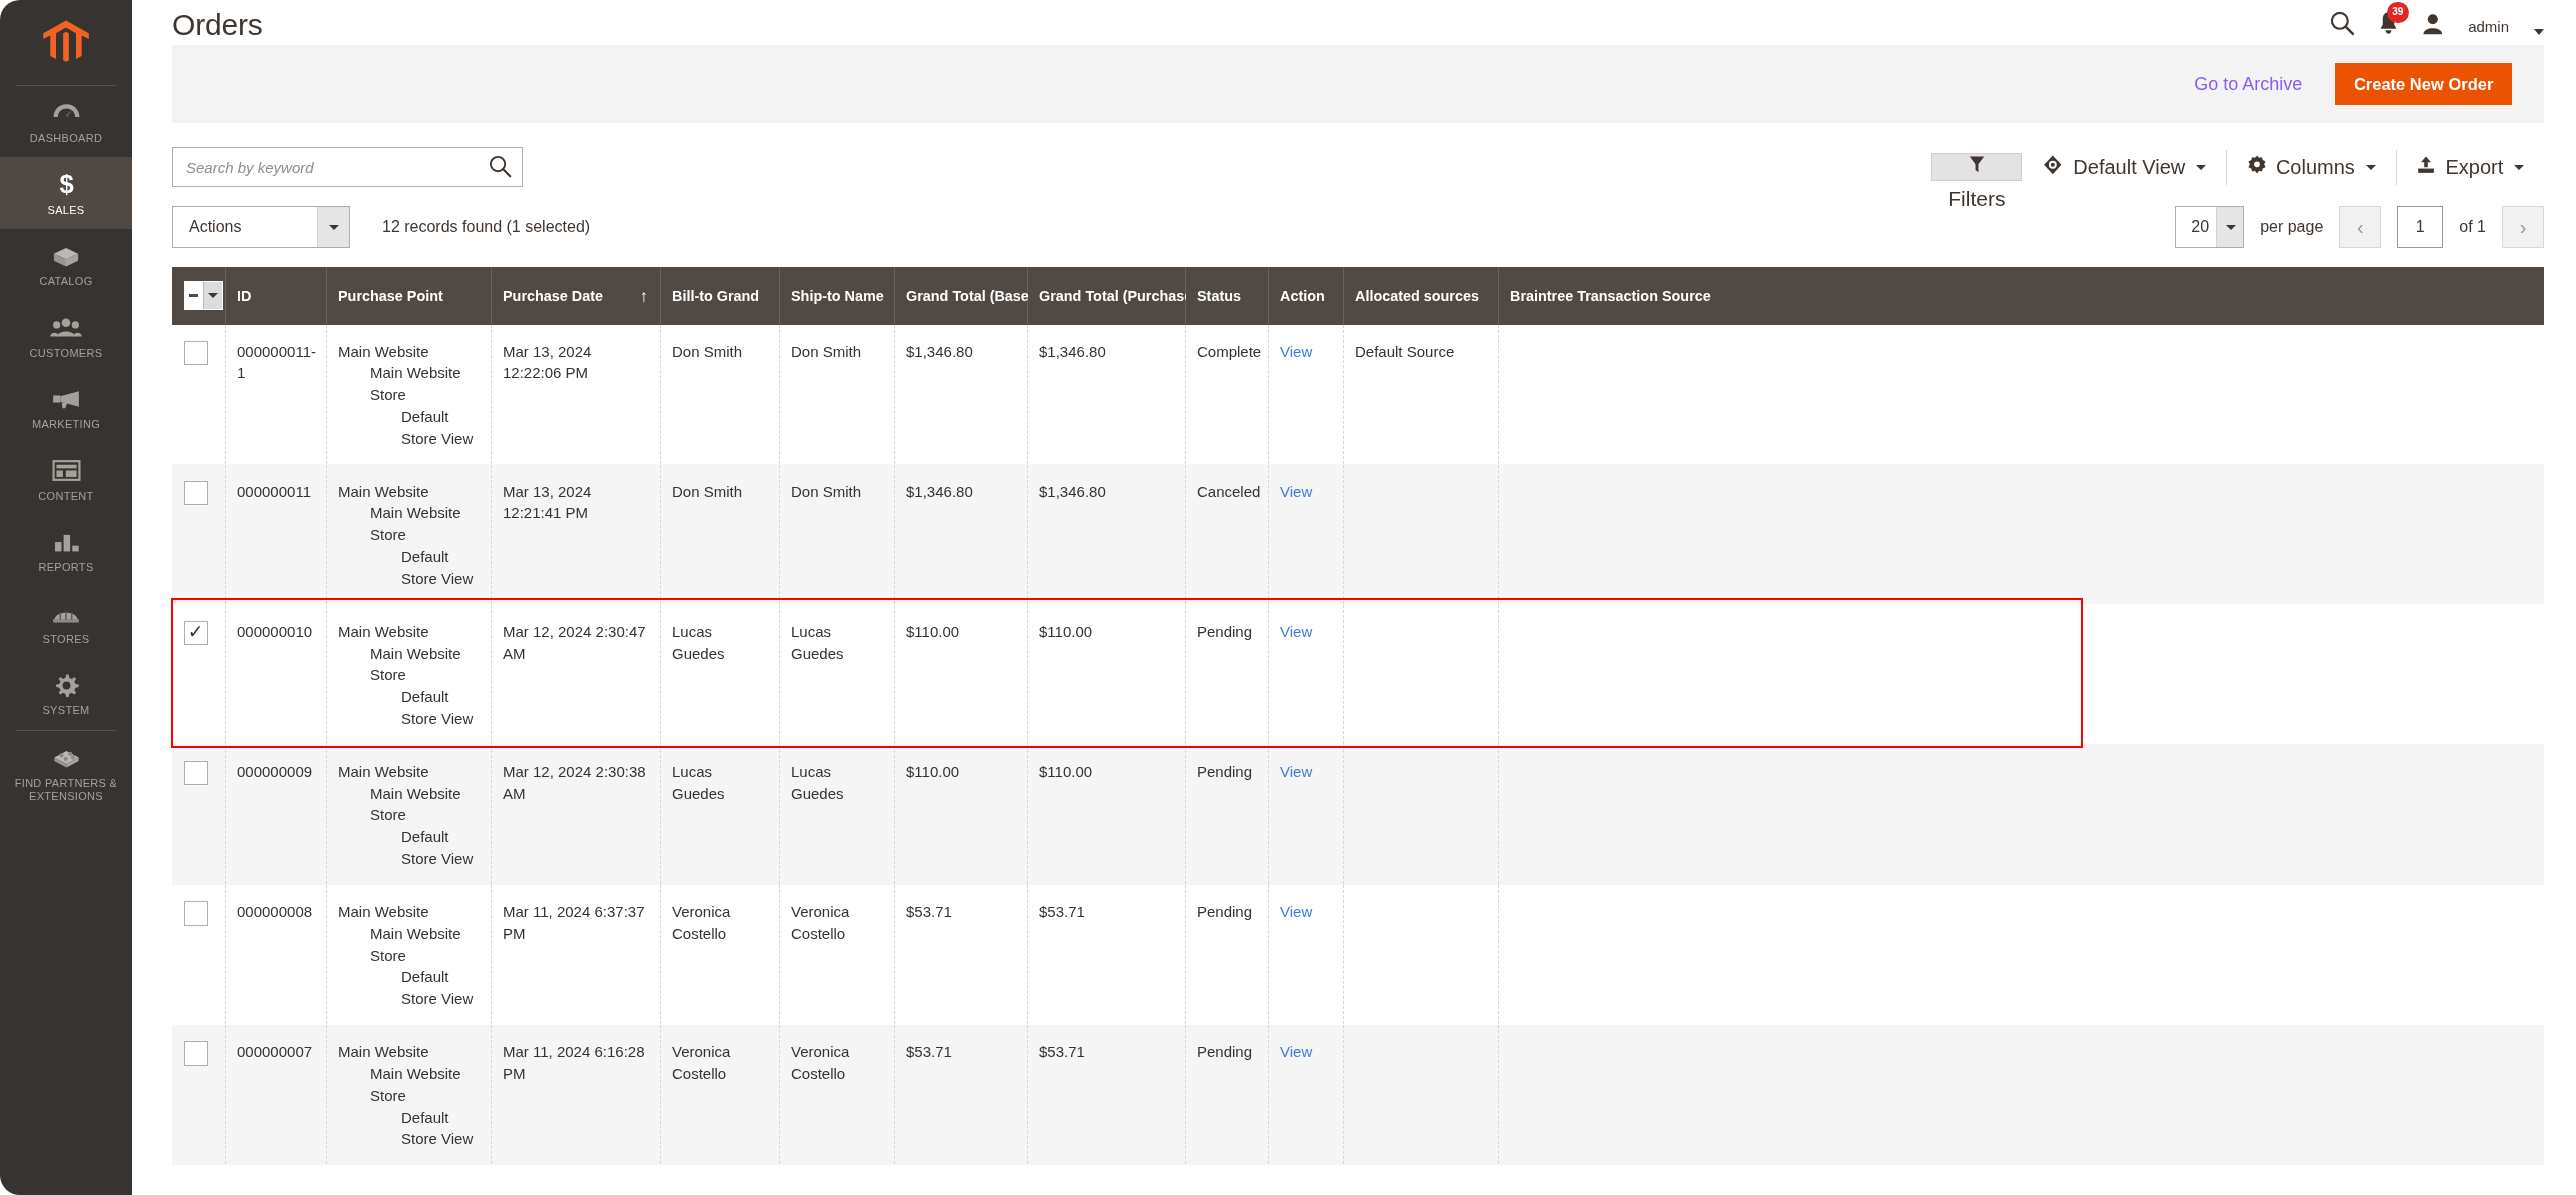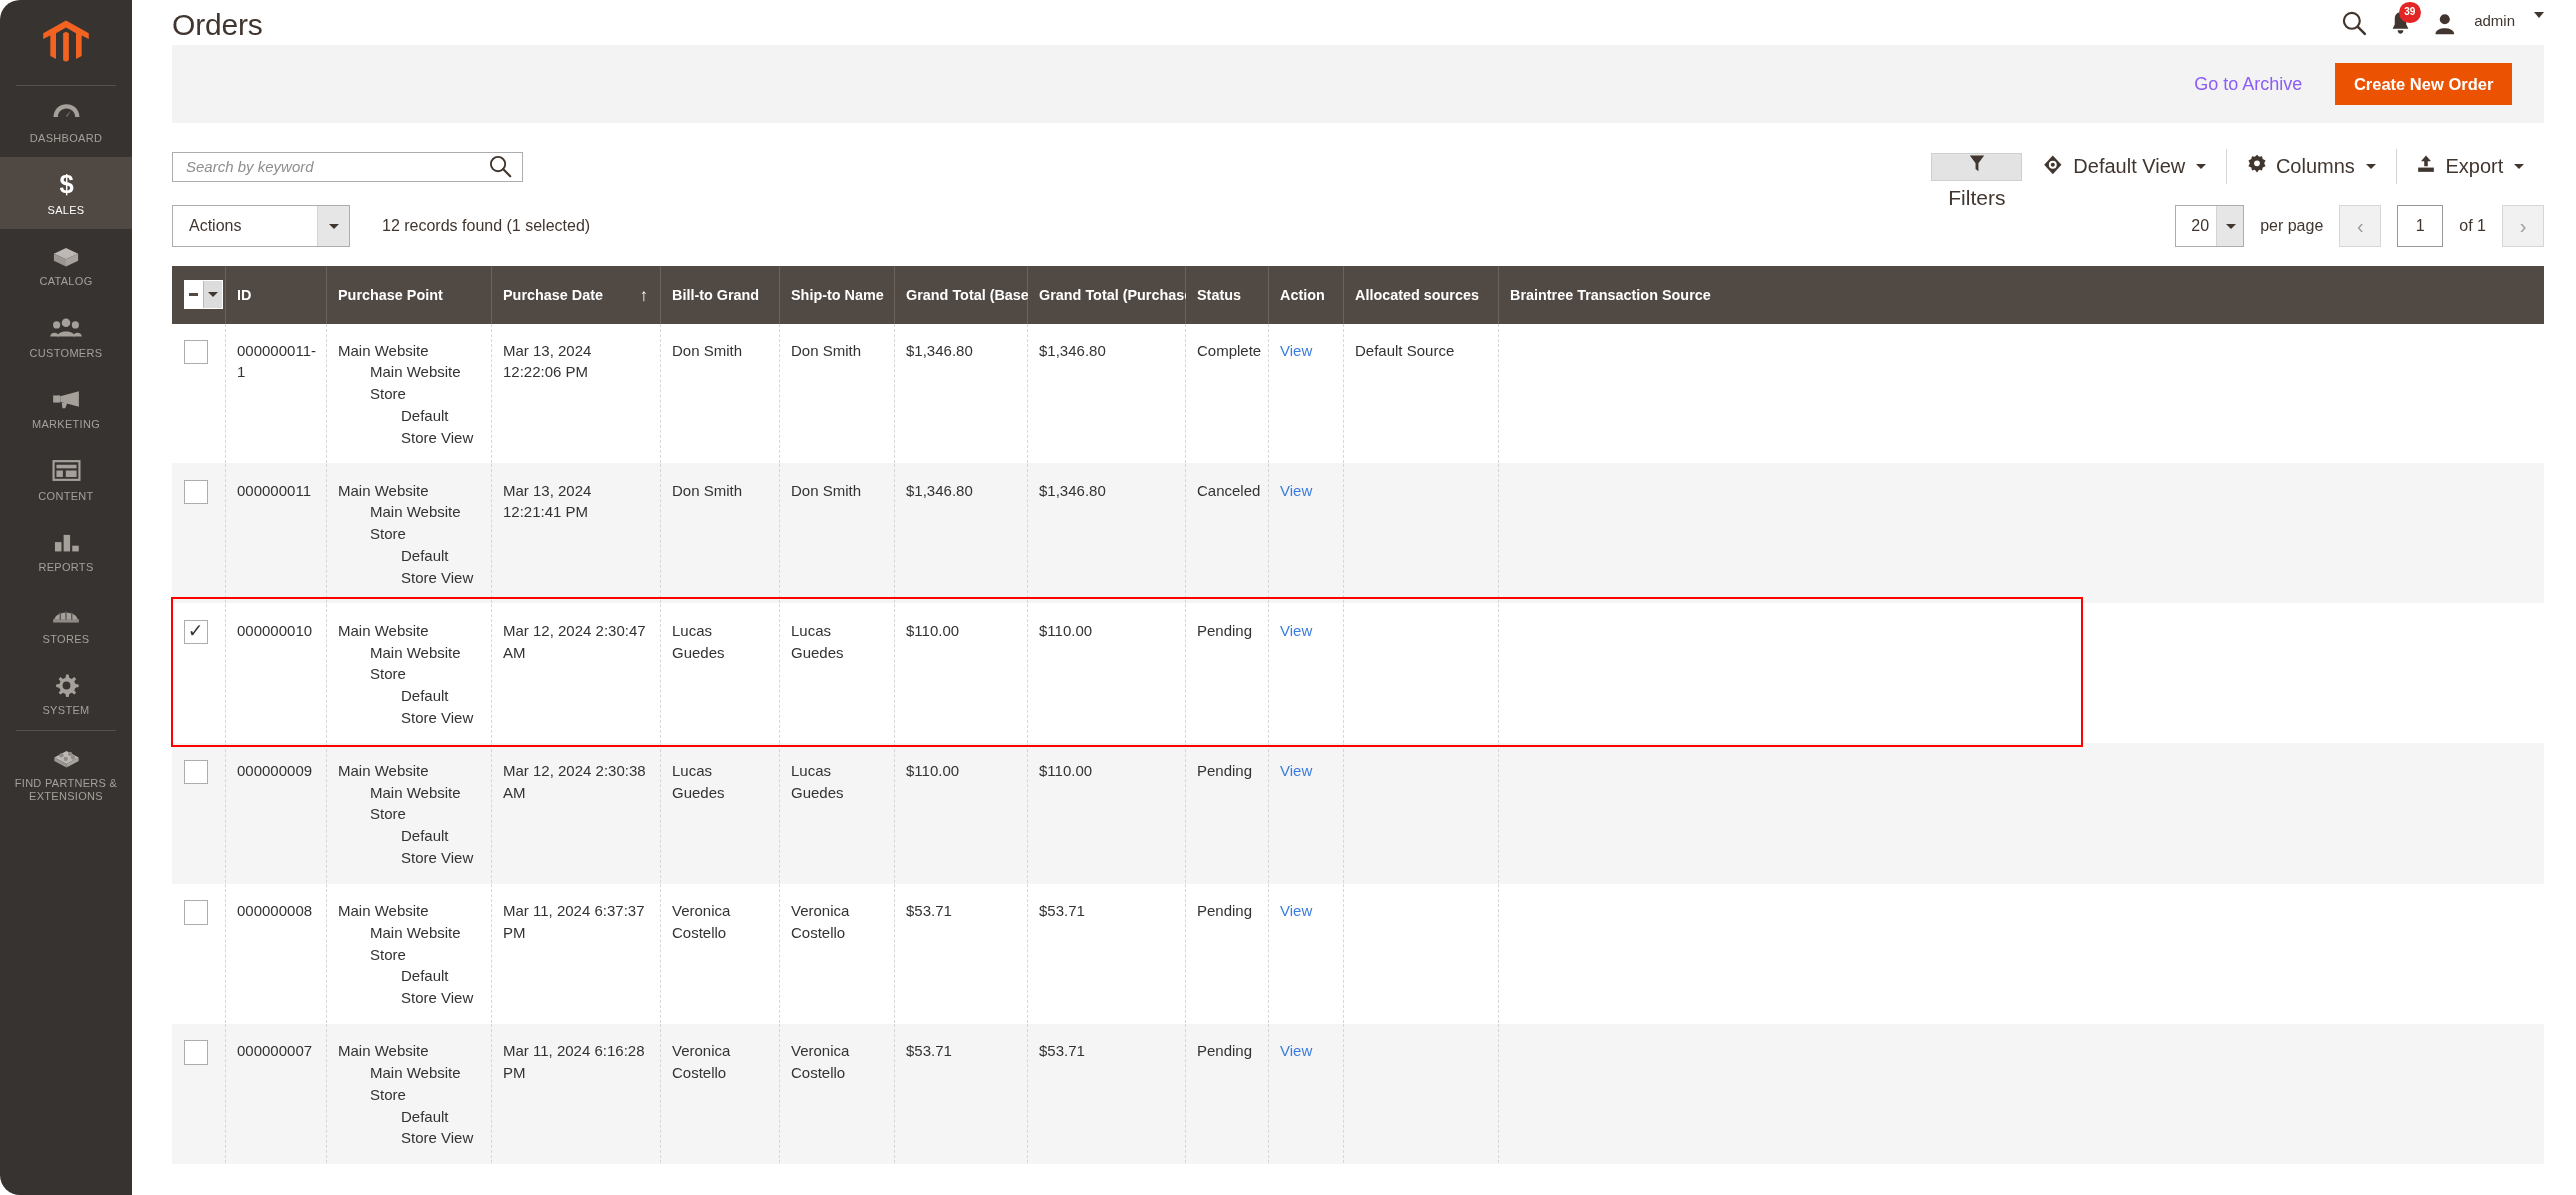--- a/index.html
+++ b/index.html
@@ -99,21 +99,21 @@
     background: #e22626;
     color: #fff;
     font-size: 10px;
     font-weight: bold;
     min-width: 21.6px; height: 21.6px;
     border-radius: 10.8px;
     display: flex; align-items: center; justify-content: center;
     padding: 0 3.6px;
     line-height: 1;
   }
-  .admin-box { display:flex; align-items:flex-start; gap:19px; cursor:pointer; }
+  .admin-box { display:flex; align-items:flex-end; gap:25px; cursor:pointer; }
   .admin-name { font-size: 15px; color: #41362f; }
   .caret-dn {
     width:0;height:0;border-left:5.8px solid transparent;
     border-right:5.8px solid transparent;border-top:6.5px solid #41362f;
   }
 
   
   #actions-strip {
     margin: 0 32px 0 40px;
     background: #f3f3f3;
@@ -136,21 +136,21 @@
     cursor: pointer;
     font-family: "Liberation Sans", sans-serif;
   }
 
   
   #toolbar {
     margin: 24.4px 32px 0 40px;
     display: flex; align-items: center;
   }
   #search-box {
-    width: 351px; height: 30px;
+    width: 351px; height: 40px;
     border: 0.7px solid #adadad;
     background: #fff;
     display: flex; align-items: center;
     padding: 0 10px 0 13px;
   }
   #search-input {
     flex: 1 1 auto;
     border: none; outline: none;
     font-size: 15px;
     font-style: italic;

